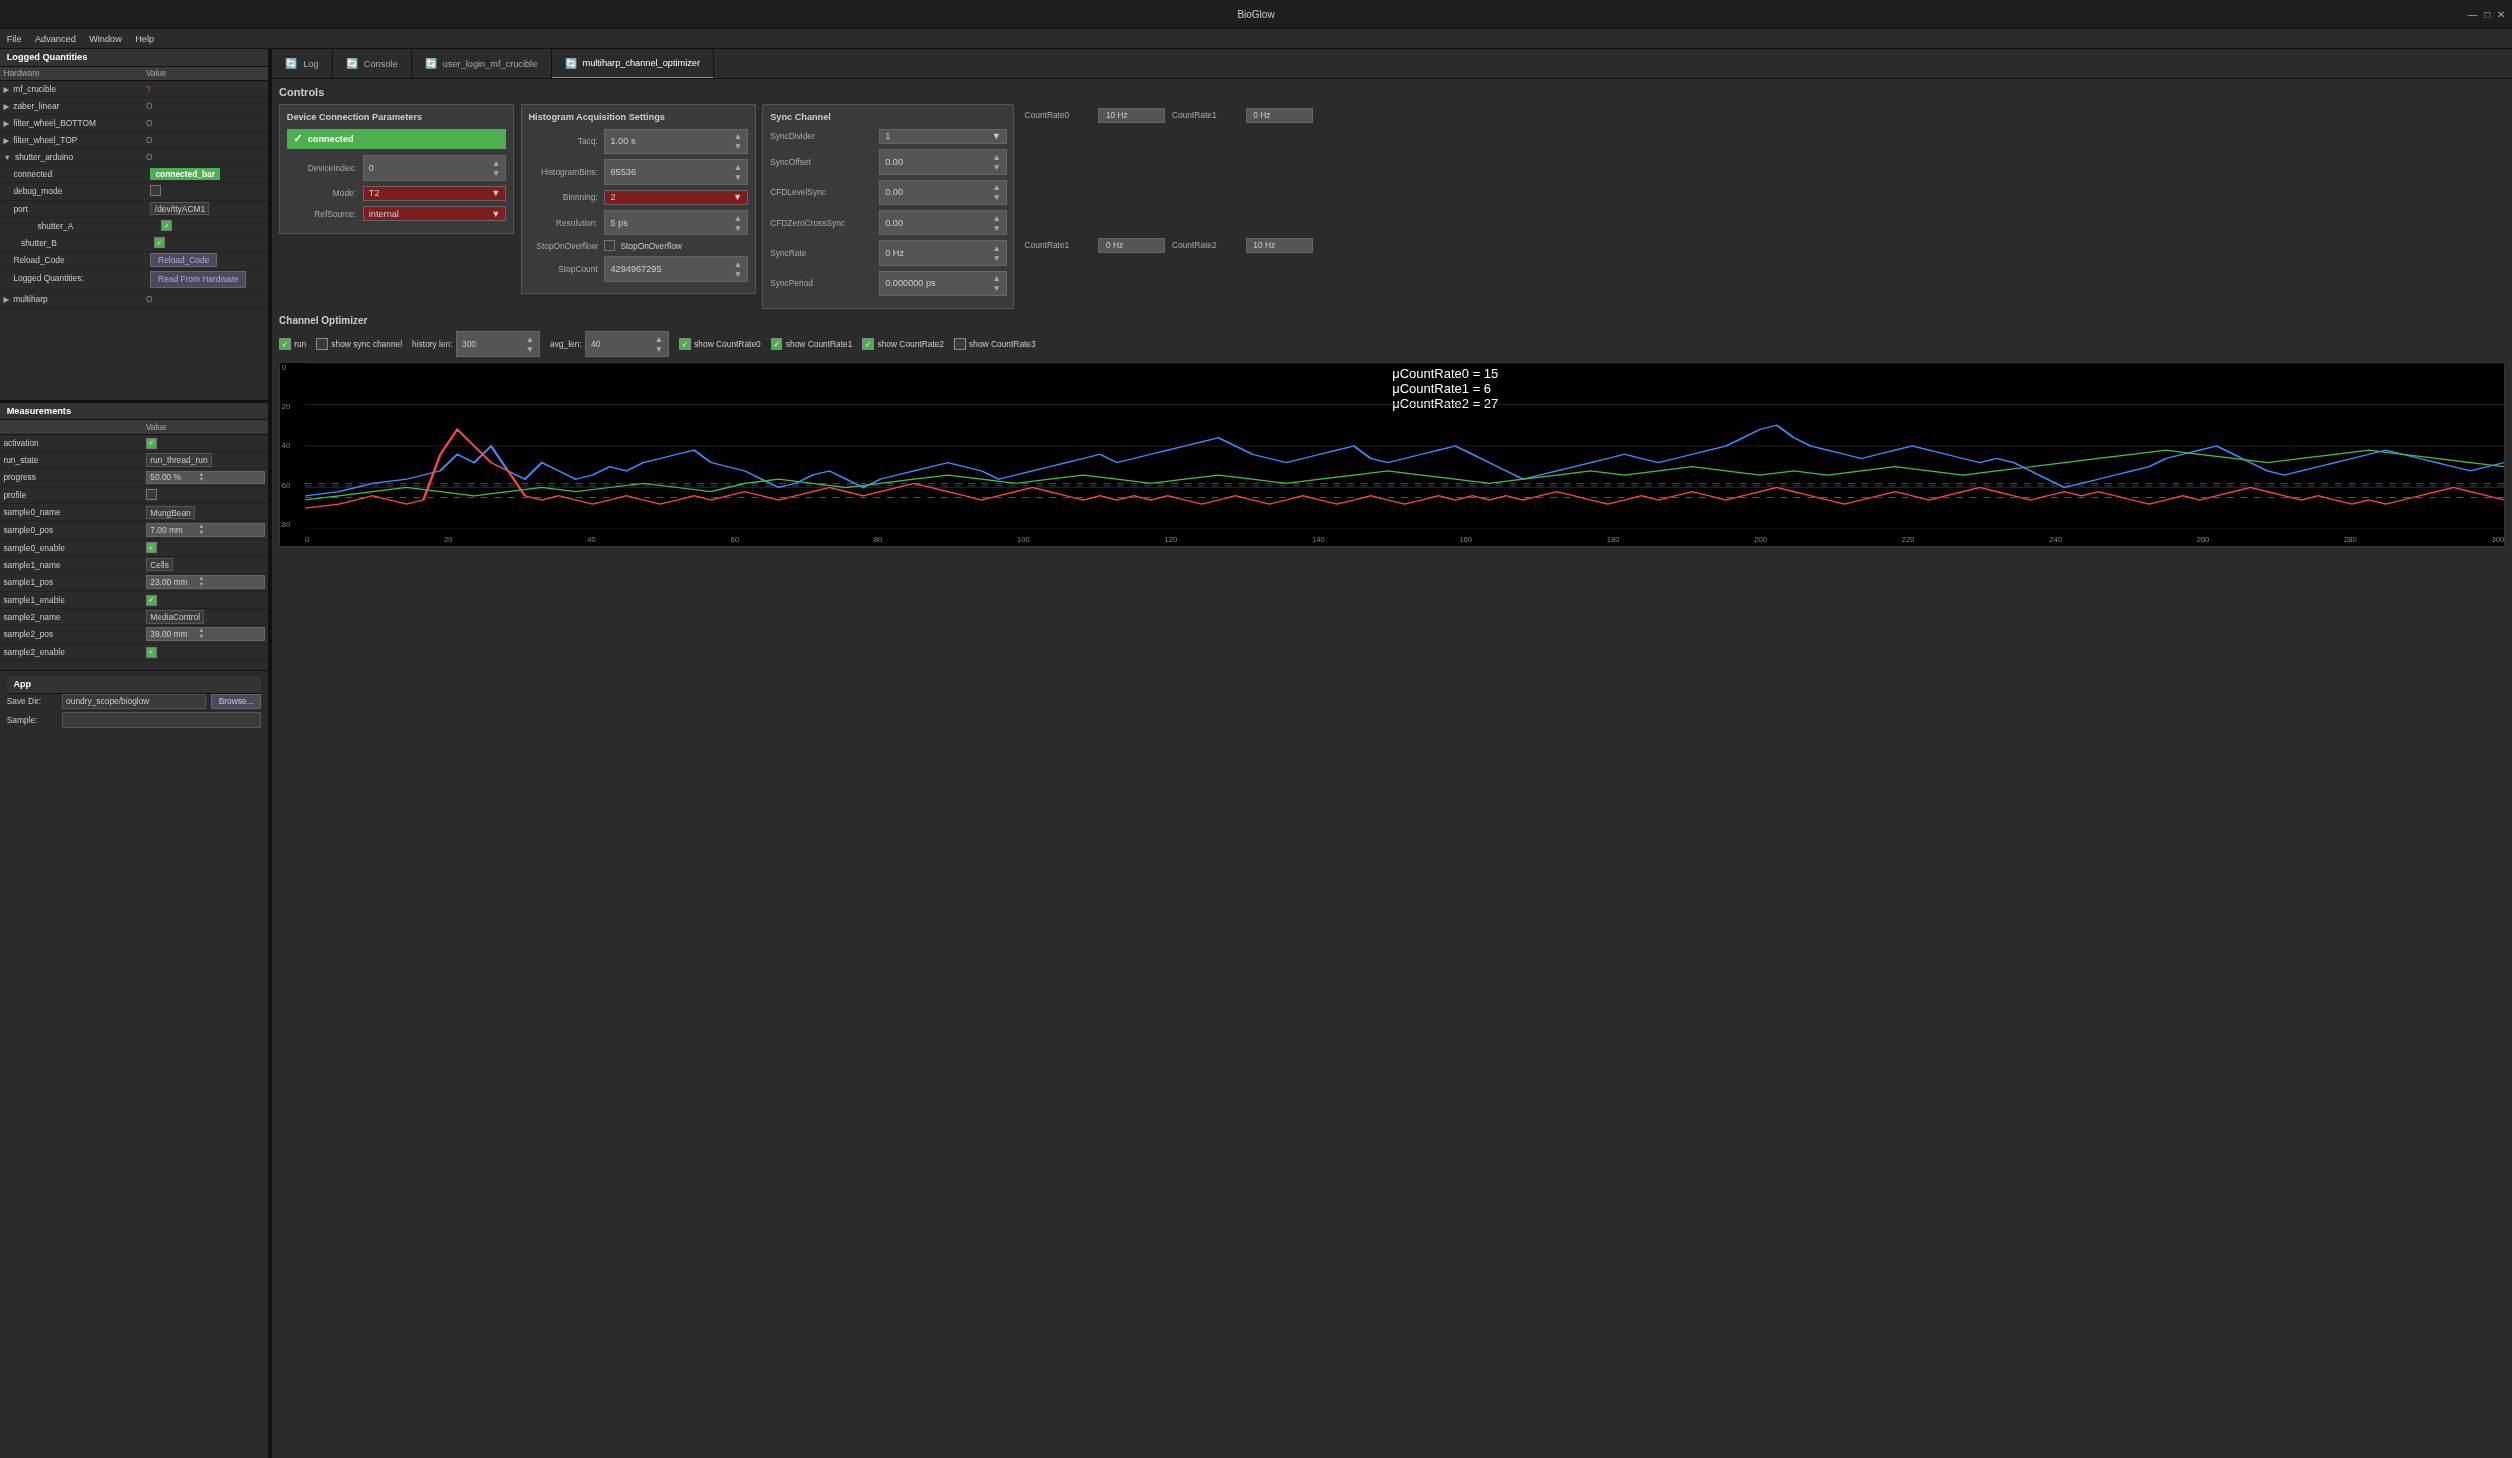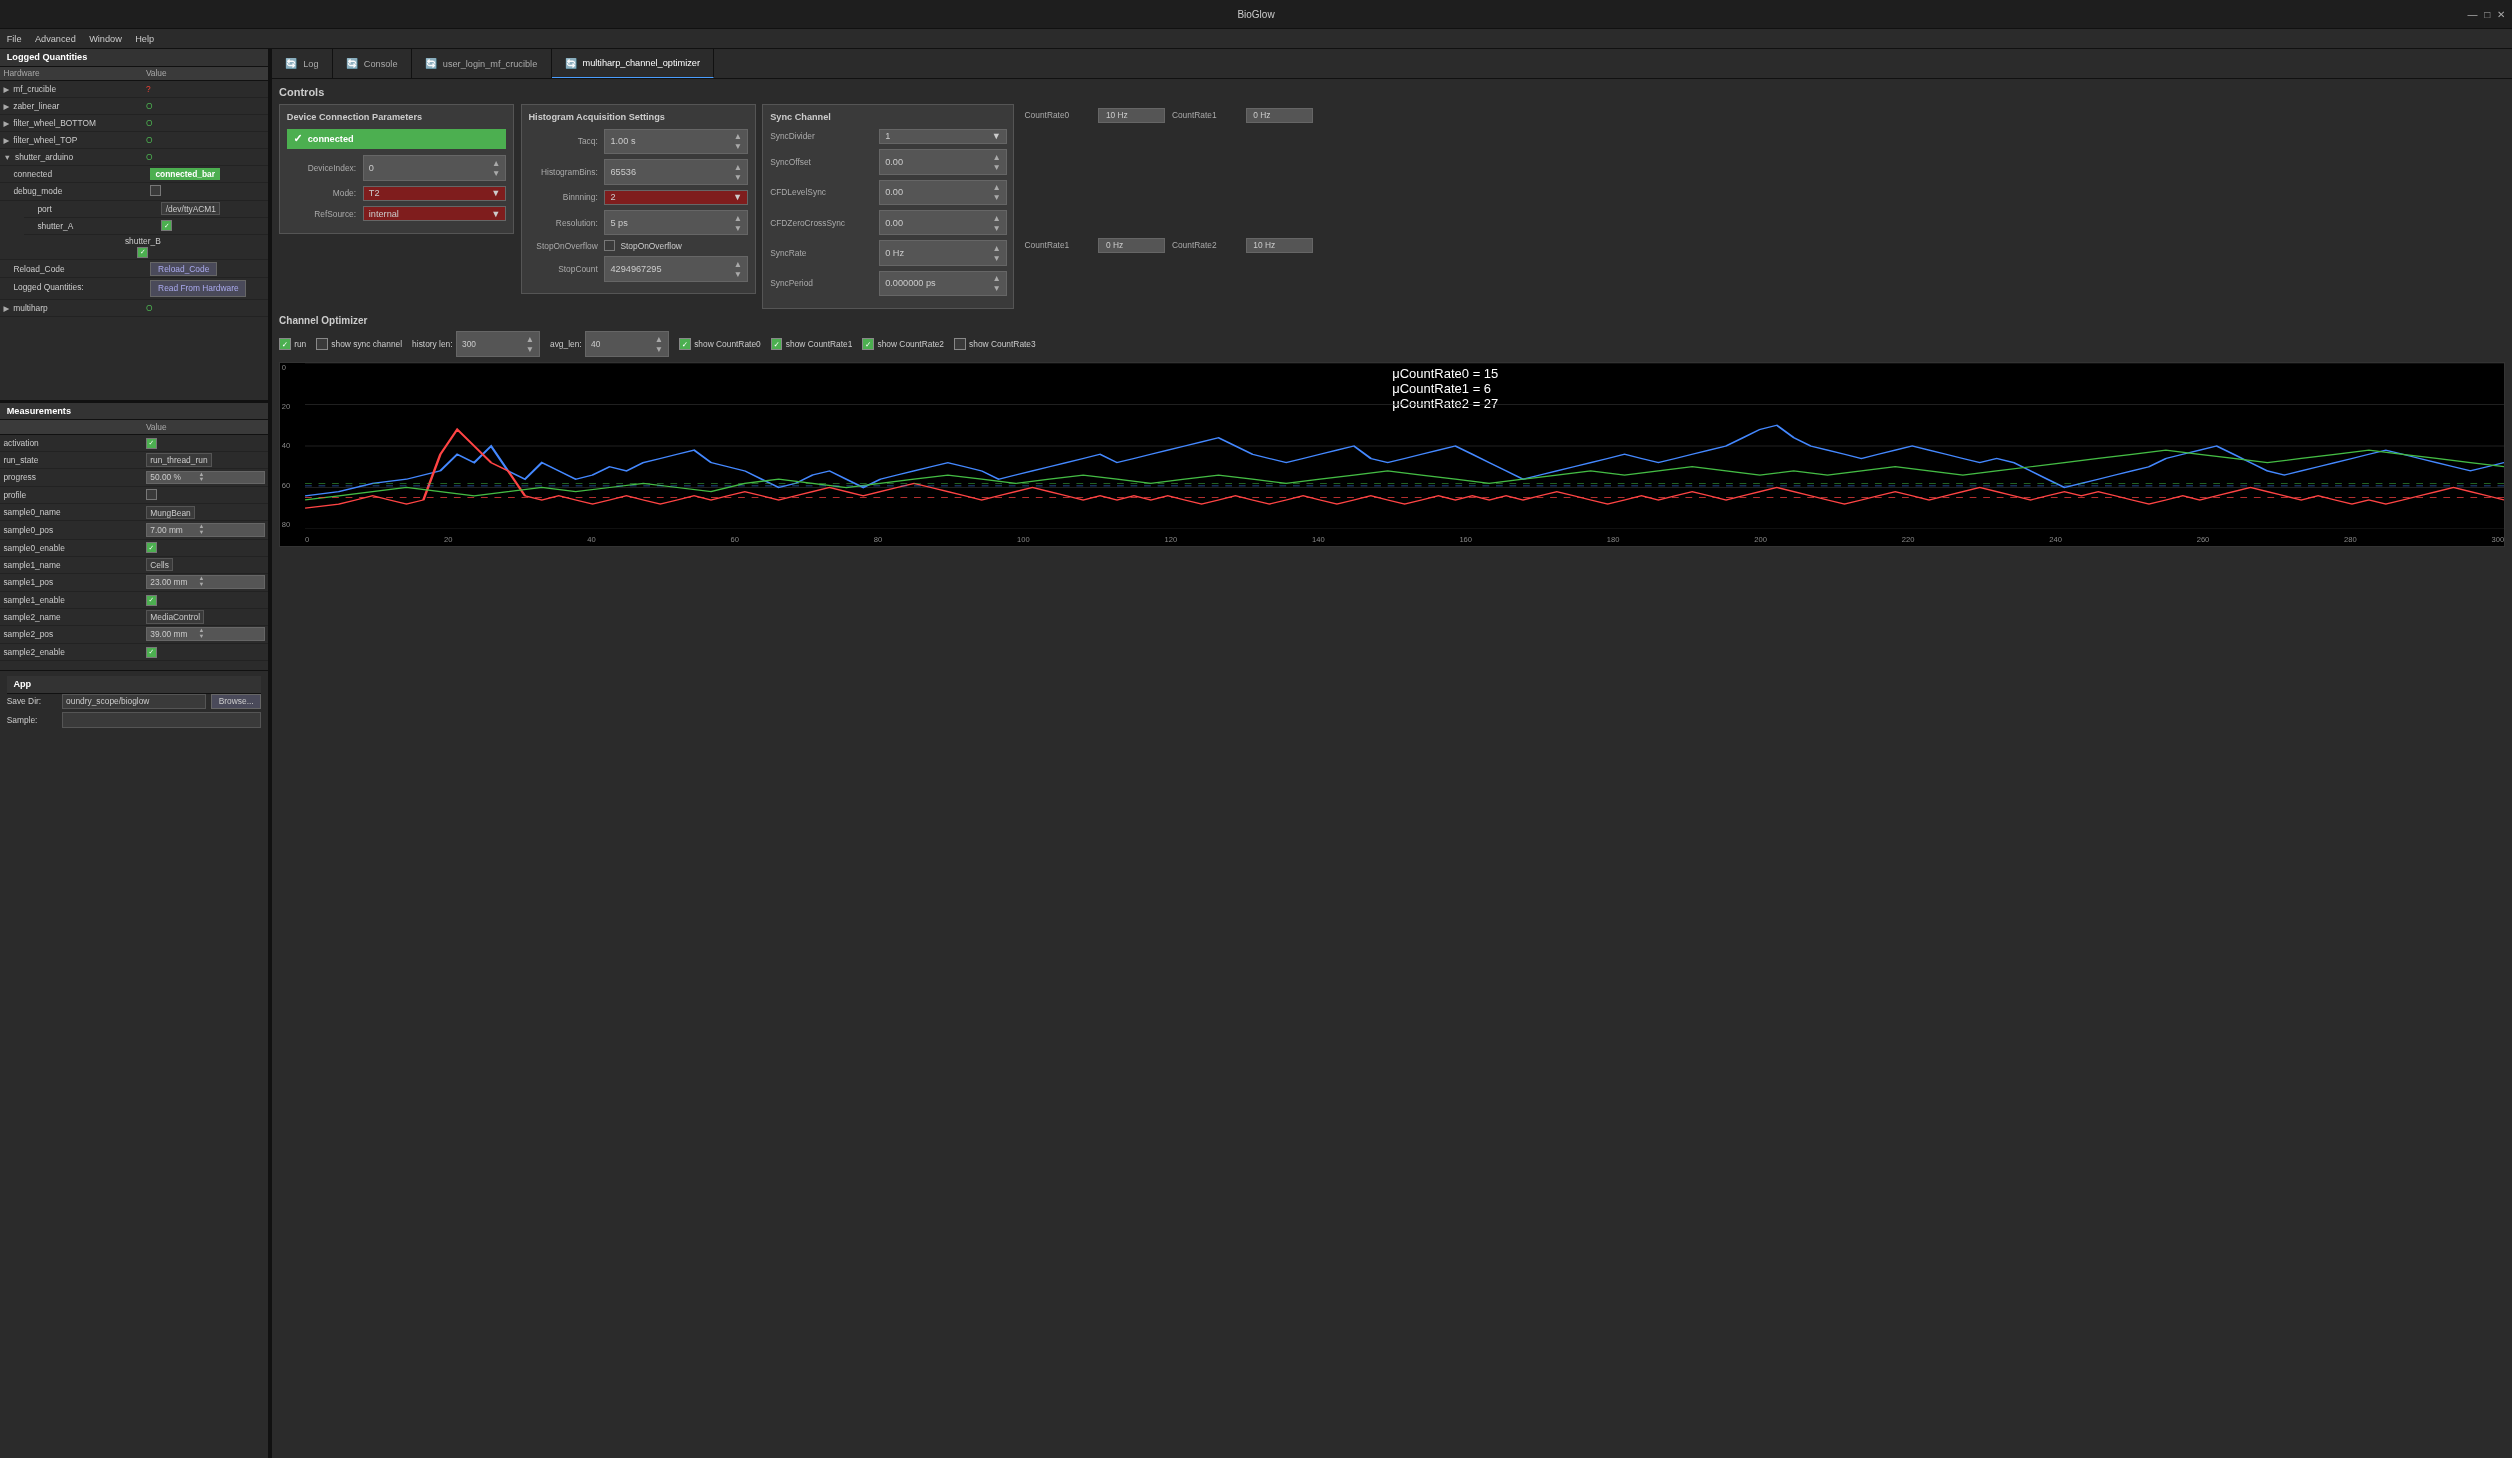--- a/index.html
+++ b/index.html
@@ -575,35 +575,35 @@
         </span>
       </div>
 
       <div class="tree-item" style="padding-left: 13.4px;">
         <span class="label">debug_mode</span>
         <span class="value">
           <span class="checkbox-empty"></span>
         </span>
       </div>
 
-      <div class="tree-item" style="padding-left: 13.4px; margin-left: 24px;">
+      <div class="tree-item" style="padding-left: 13.4px;">
         <span class="label">port</span>
         <span class="value">
           <span class="text-val">/dev/ttyACM1</span>
         </span>
       </div>
 
       <div class="tree-item" style="padding-left: 13.4px; margin-left: 24px;">
         <span class="label">shutter_A</span>
         <span class="value">
           <span class="checkbox-green">✓</span>
         </span>
       </div>
 
-      <div class="tree-item" style="padding-left: 21px; flex-direction: column;">
+      <div class="tree-item" style="padding-left: 21px;">
         <span class="label">shutter_B</span>
         <span class="value">
           <span class="checkbox-green">✓</span>
         </span>
       </div>
 
       <div class="tree-item" style="padding-left: 13.4px;">
         <span class="label">Reload_Code</span>
         <span class="value">
           <button class="btn-val">Reload_Code</button>

